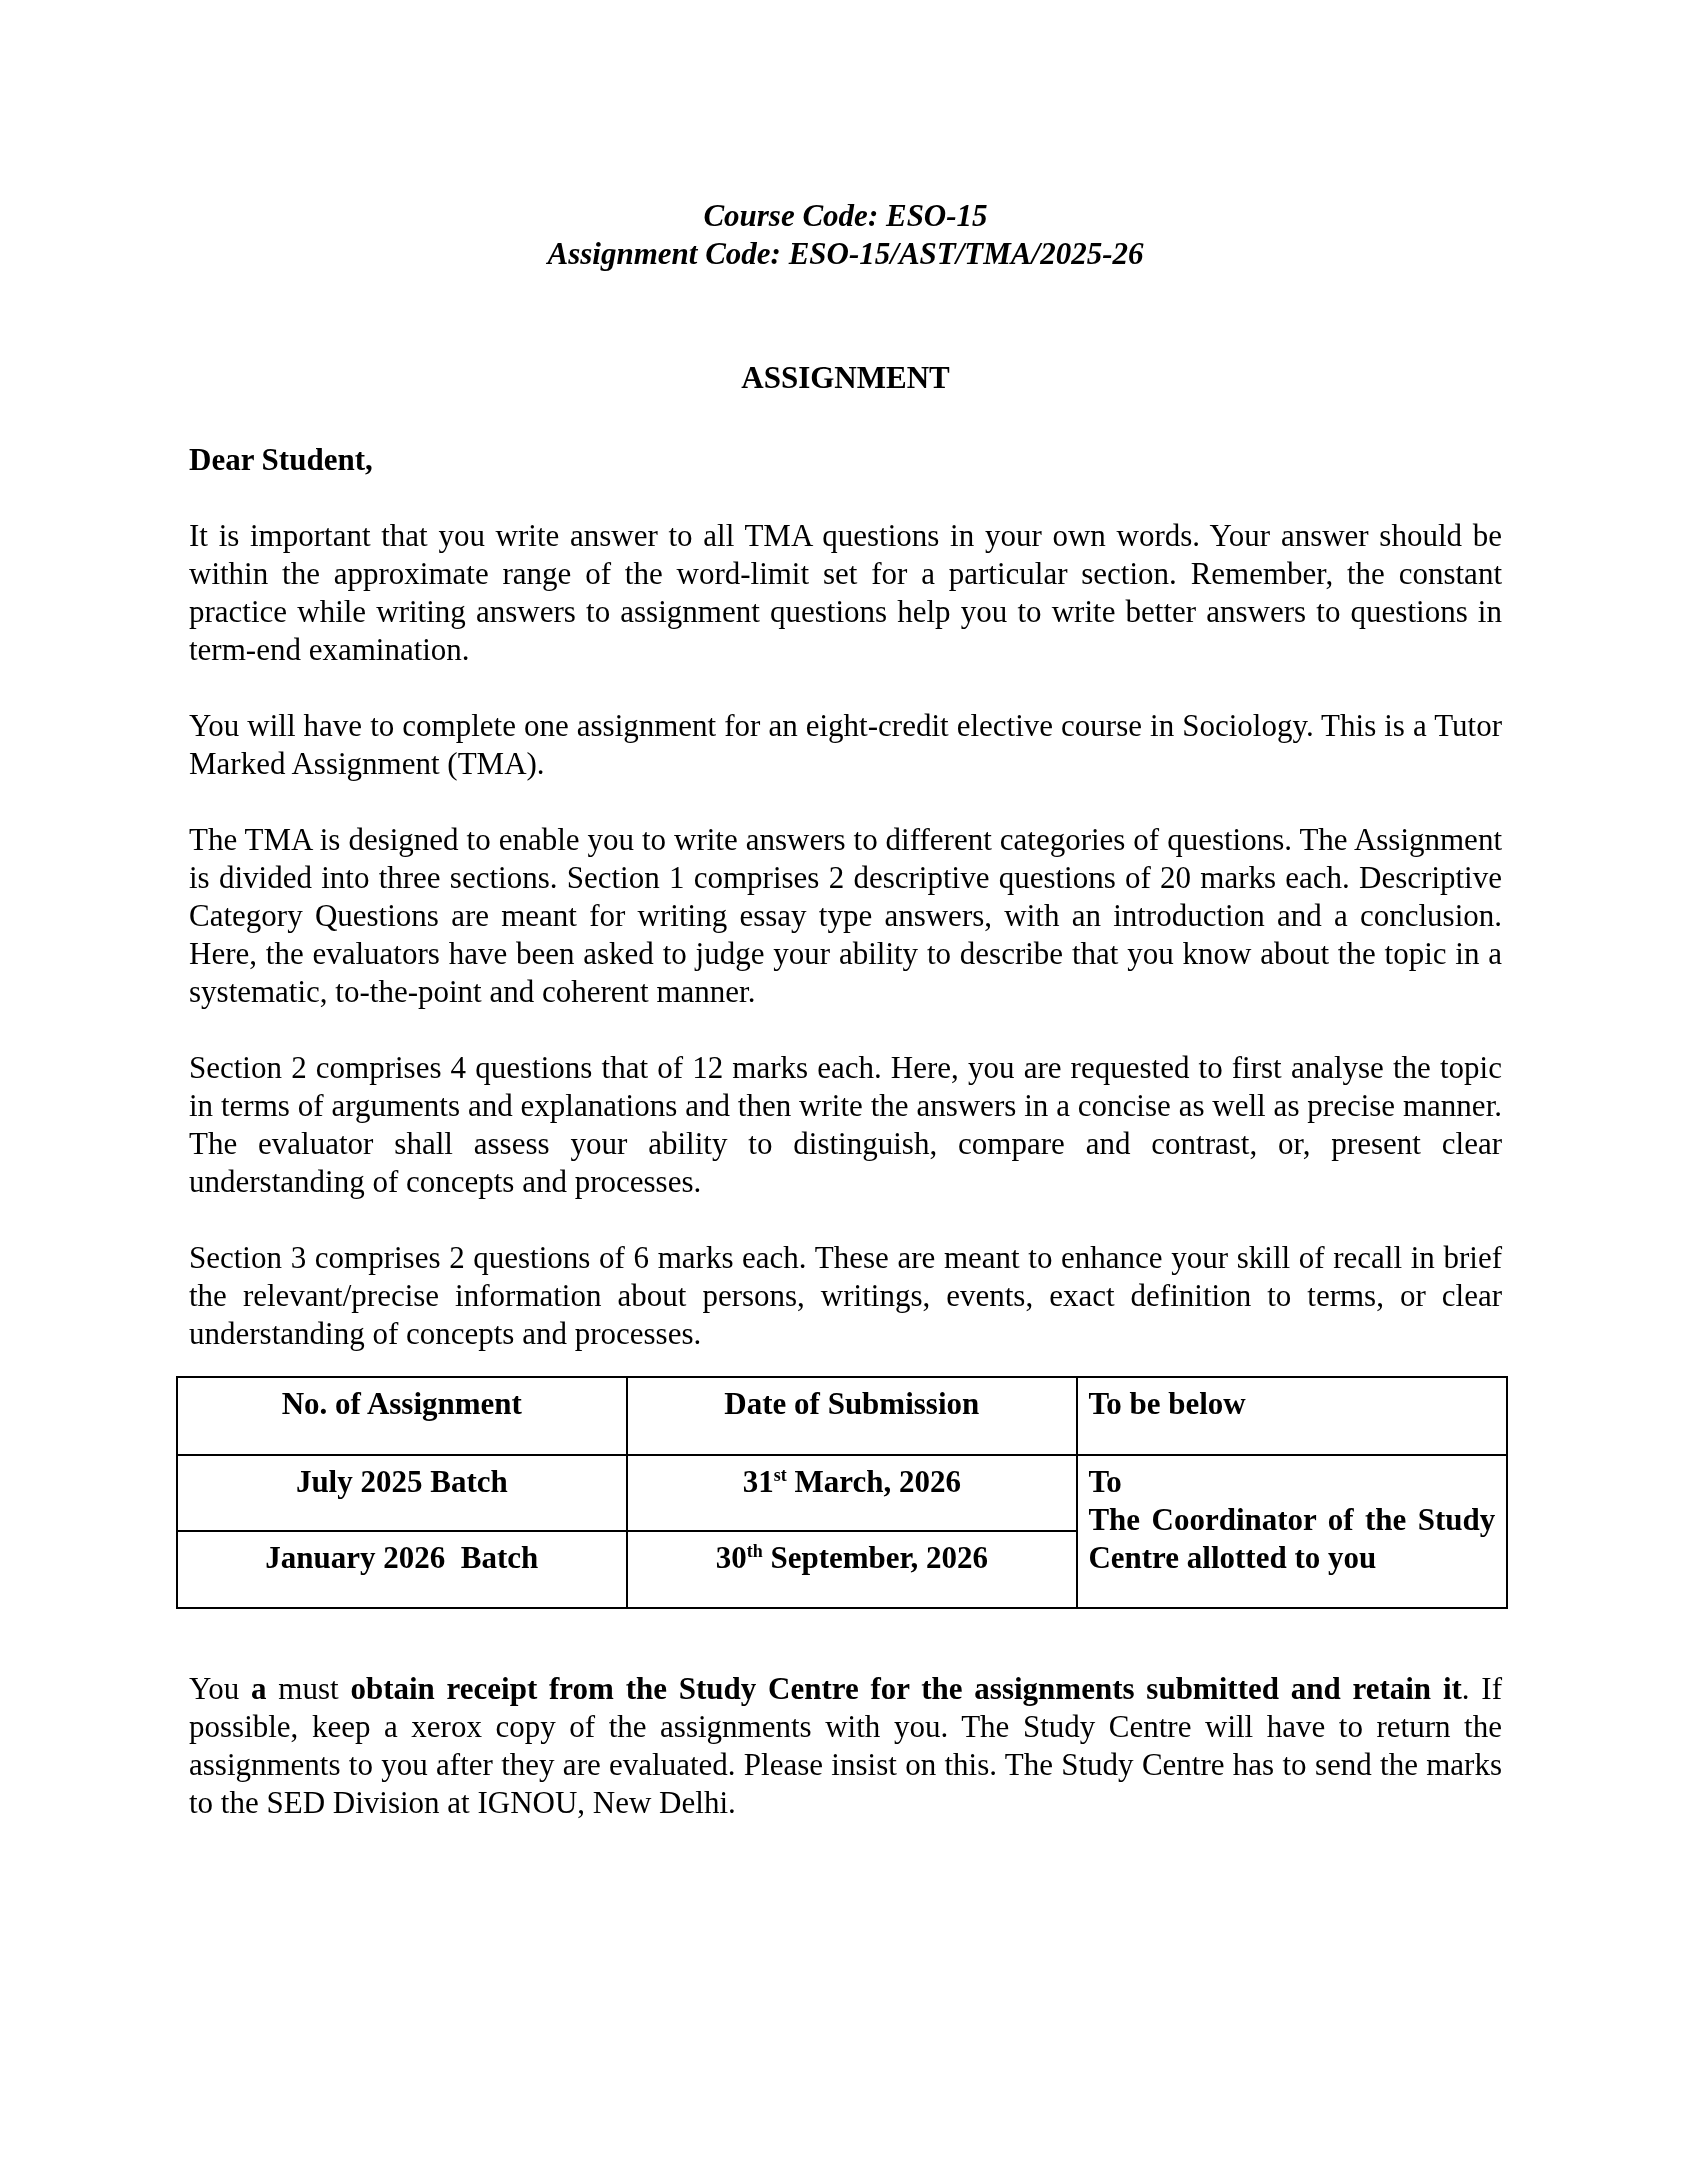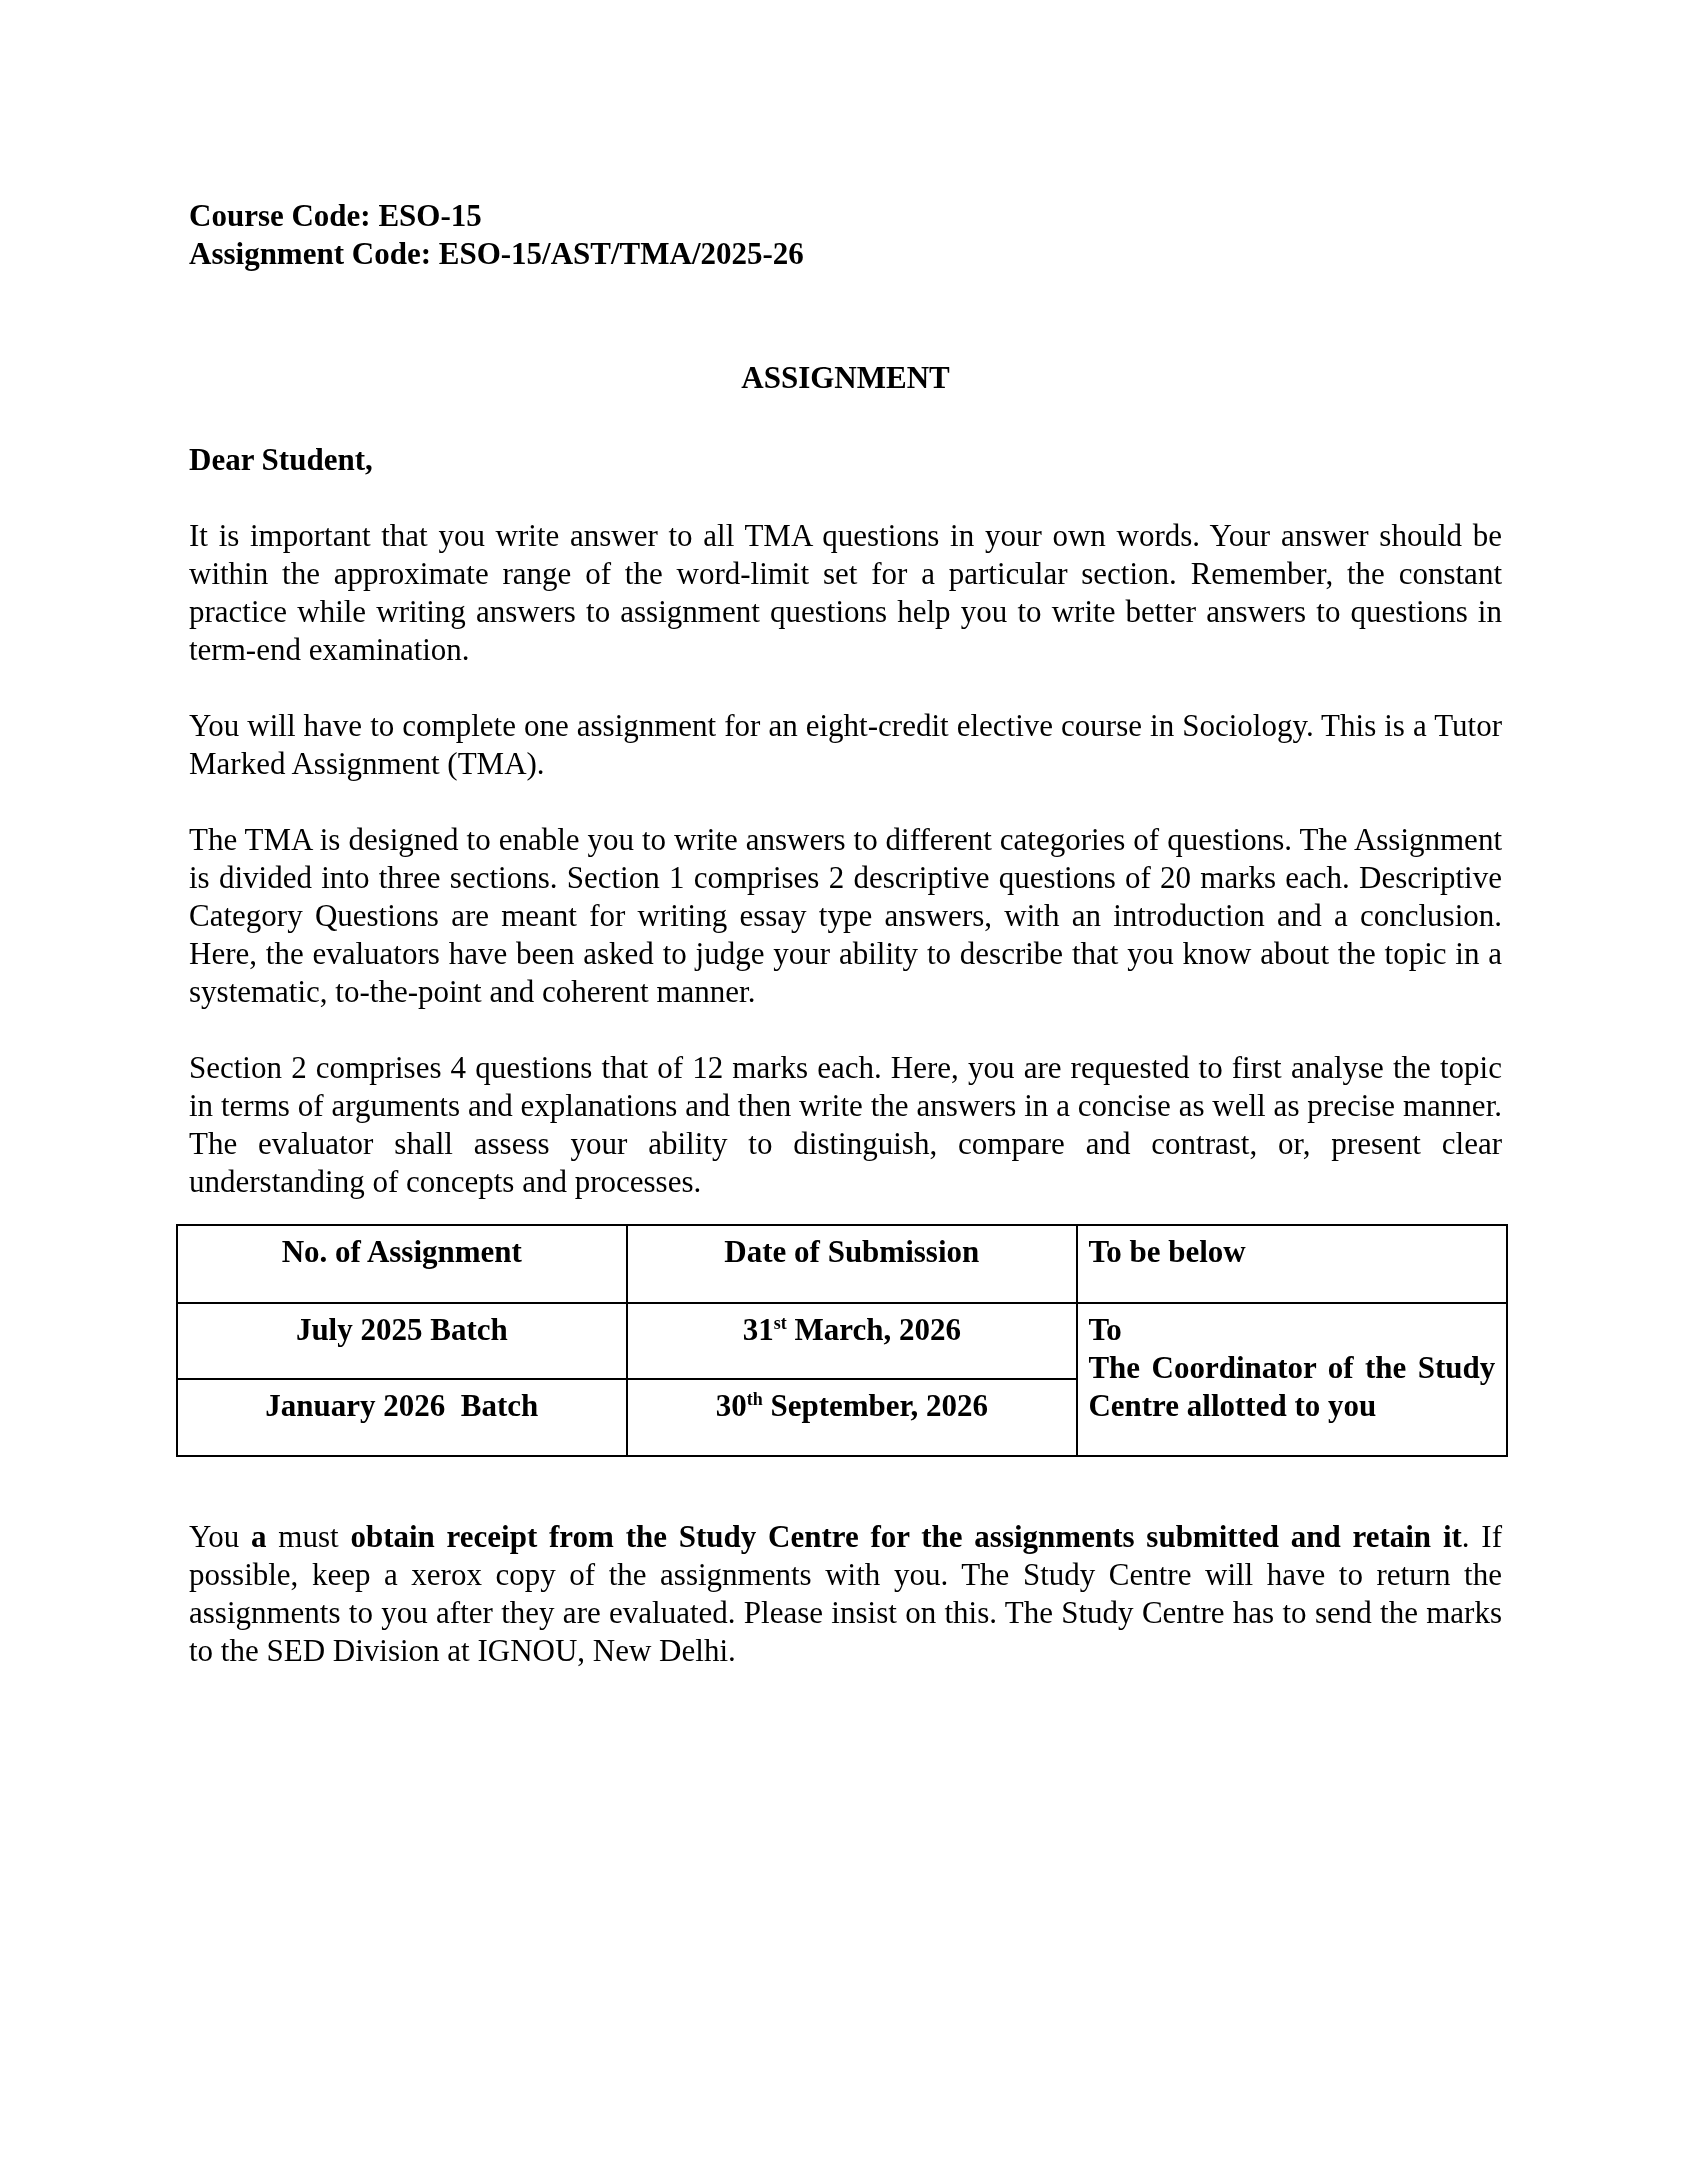--- a/index.html
+++ b/index.html
@@ -17,22 +17,23 @@
     -webkit-font-smoothing: antialiased;
   }
   .page {
     box-sizing: border-box;
     width: 1687px;
     height: 2183px;
     padding: 197px 185px 0 189px;
     overflow: hidden;
   }
   .header-block {
-    text-align: left;
+    text-align: center;
     font-weight: bold;
+    font-style: italic;
   }
   .doc-title {
     text-align: center;
     font-weight: bold;
     margin-top: 86px;
   }
   .salutation {
     margin-top: 44px;
     font-weight: bold;
   }
@@ -89,20 +90,21 @@
   <div class="salutation">Dear Student,</div>
 
   <p class="para">It is important that you write answer to all TMA questions in your own words. Your answer should be within the approximate range of the word-limit set for a particular section. Remember, the constant practice while writing answers to assignment questions help you to write better answers to questions in term-end examination.</p>
 
   <p class="para">You will have to complete one assignment for an eight-credit elective course in Sociology. This is a Tutor Marked Assignment (TMA).</p>
 
   <p class="para">The TMA is designed to enable you to write answers to different categories of questions. The Assignment is divided into three sections. Section 1 comprises 2 descriptive questions of 20 marks each. Descriptive Category Questions are meant for writing essay type answers, with an introduction and a conclusion. Here, the evaluators have been asked to judge your ability to describe that you know about the topic in a systematic, to-the-point and coherent manner.</p>
 
   <p class="para">Section 2 comprises 4 questions that of 12 marks each. Here, you are requested to first analyse the topic in terms of arguments and explanations and then write the answers in a concise as well as precise manner. The evaluator shall assess your ability to distinguish, compare and contrast, or, present clear understanding of concepts and processes.</p>
 
+  <p class="para">Section 3 comprises 2 questions of 6 marks each. These are meant to enhance your skill of recall in brief the relevant/precise information about persons, writings, events, exact definition to terms, or clear understanding of concepts and processes.</p>
 
 
   <table class="schedule-table">
     <colgroup>
       <col style="width:450px">
       <col style="width:450px">
       <col style="width:430px">
     </colgroup>
     <tbody>
       <tr class="t-header">

